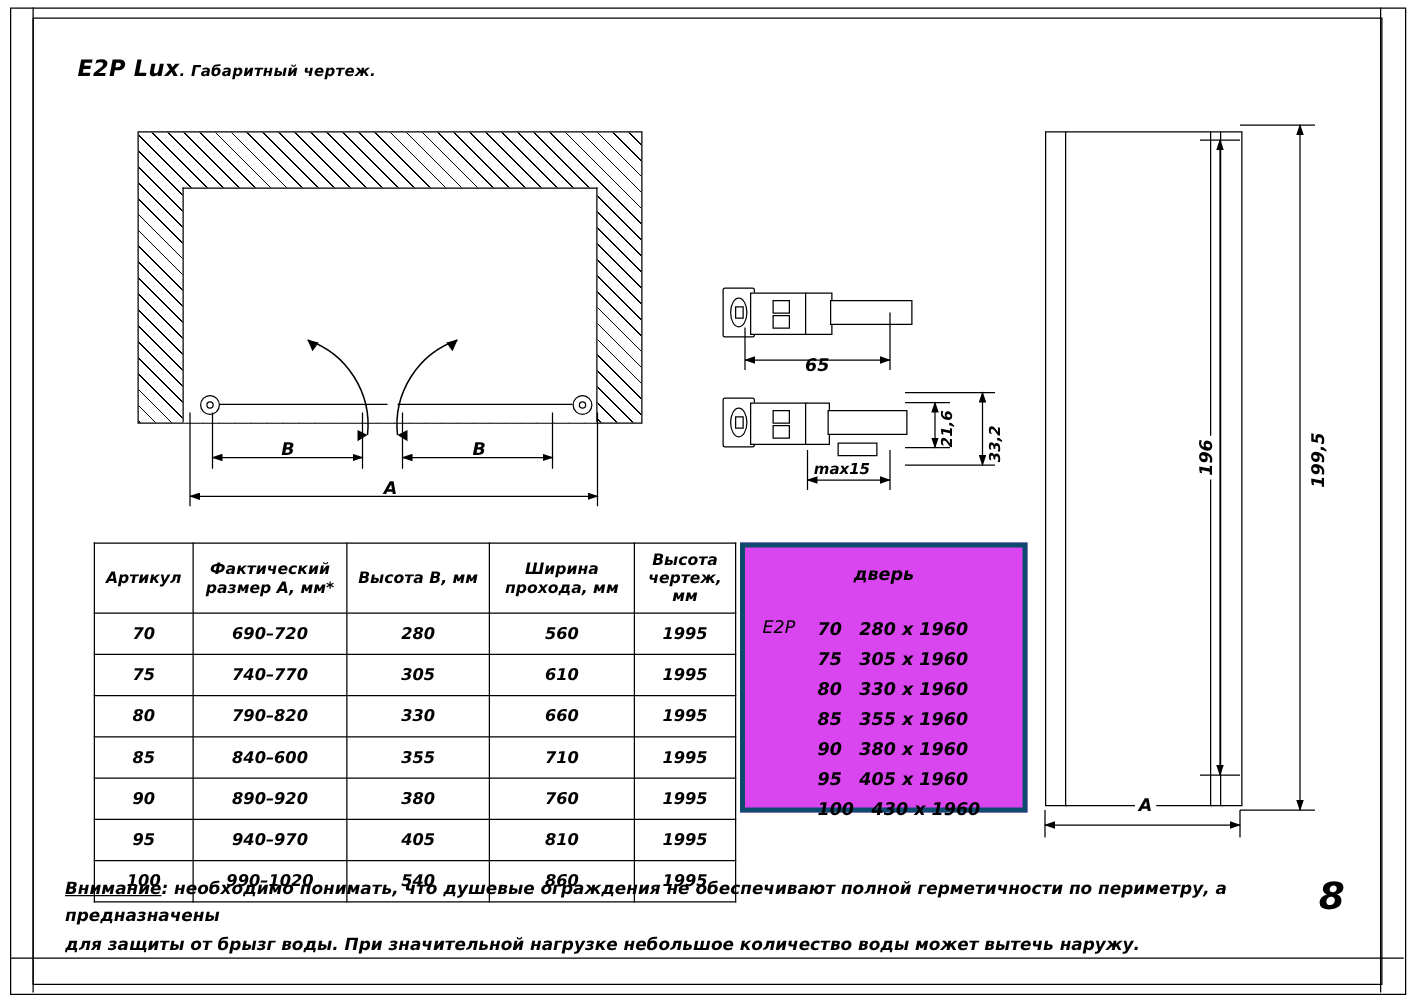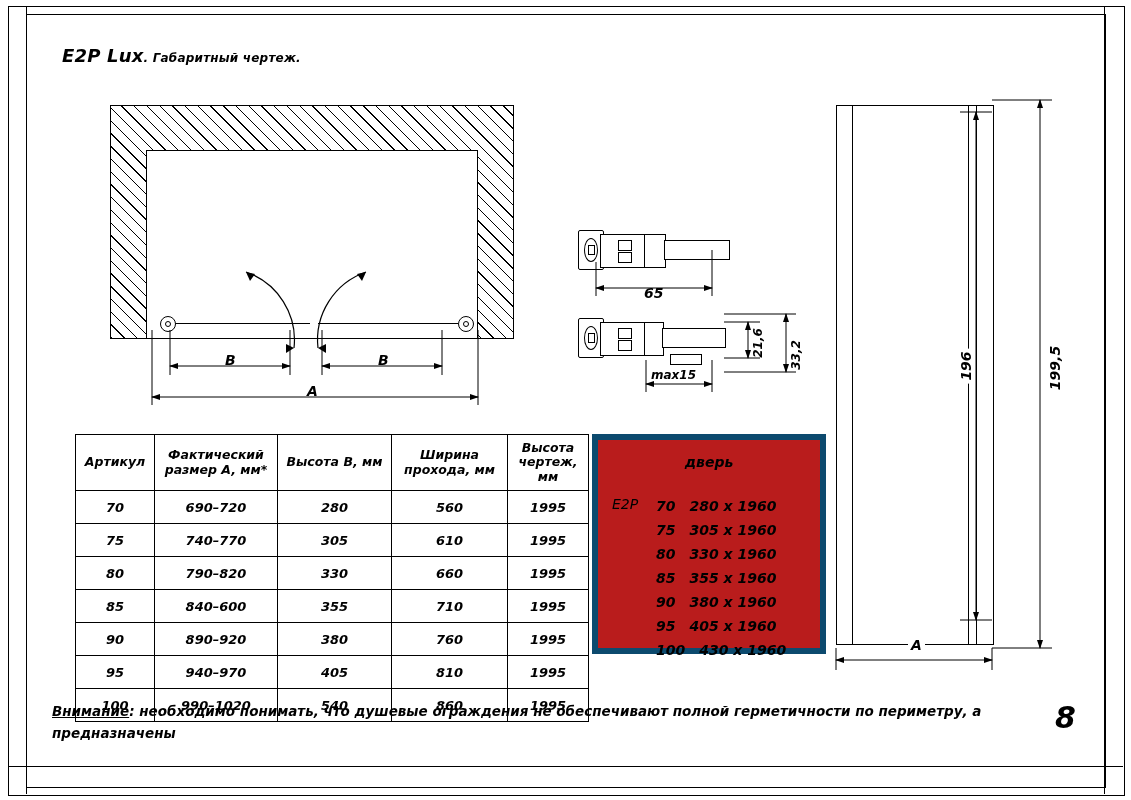--- a/index.html
+++ b/index.html
@@ -31,21 +31,21 @@
   .rot{transform:rotate(-90deg);transform-origin:center center;}
 
   
   table.spec{position:absolute;left:75px;top:434px;border-collapse:collapse;background:#fff;}
   table.spec th,table.spec td{border:1px solid #000;font-family:"DejaVu Sans",sans-serif;font-style:italic;font-weight:bold;font-size:13px;text-align:center;padding:5px 4px;}
   table.spec th{font-size:12.5px;line-height:1.15;padding:6px 5px;}
   table.spec td{height:22px;}
   .c0{width:68px;}.c1{width:112px;}.c2{width:103px;}.c3{width:105px;}.c4{width:70px;}
 
   
-  .doorbox{position:absolute;left:592px;top:434px;width:222px;height:208px;border:6px solid #0c4a6e;background:#b91c1c;}
+  .doorbox{position:absolute;left:592px;top:434px;width:222px;height:208px;border:4px solid #0c4a6e;background:#d946ef;}
   .doorbox .hdr{position:absolute;left:0;top:14px;width:100%;text-align:center;font-style:italic;font-weight:bold;font-size:14px;}
   .doorbox .code{position:absolute;left:14px;top:56px;font-style:italic;font-weight:normal;font-size:14px;}
   .doorbox ul{list-style:none;margin:0;padding:0;position:absolute;left:58px;top:54px;}
   .doorbox li{font-style:italic;font-weight:bold;font-size:14px;height:24px;line-height:24px;white-space:pre;}
   .doorbox li .sz{display:inline-block;margin-left:14px;}
 
   
   .warn{position:absolute;left:52px;top:700px;width:960px;font-family:"DejaVu Sans",sans-serif;font-style:italic;font-weight:bold;font-size:13.5px;line-height:1.65;}
   .warn u{text-decoration:underline;}
   .pageno{position:absolute;left:1055px;top:700px;font-style:italic;font-weight:bold;font-size:30px;}
@@ -250,16 +250,17 @@
       <li><span>80</span><span class="sz">330 x 1960</span></li>
       <li><span>85</span><span class="sz">355 x 1960</span></li>
       <li><span>90</span><span class="sz">380 x 1960</span></li>
       <li><span>95</span><span class="sz">405 x 1960</span></li>
       <li><span>100</span><span class="sz">430 x 1960</span></li>
     </ul>
   </div>
 
   <div class="warn">
     <u>Внимание</u><span>: необходимо понимать, что душевые ограждения не обеспечивают полной герметичности по периметру, а предназначены</span><br>
+    <span>для защиты от брызг воды. При значительной нагрузке небольшое количество воды может вытечь наружу.</span>
   </div>
 
   <div class="pageno">8</div>
 </div>
 
 </body></html>

